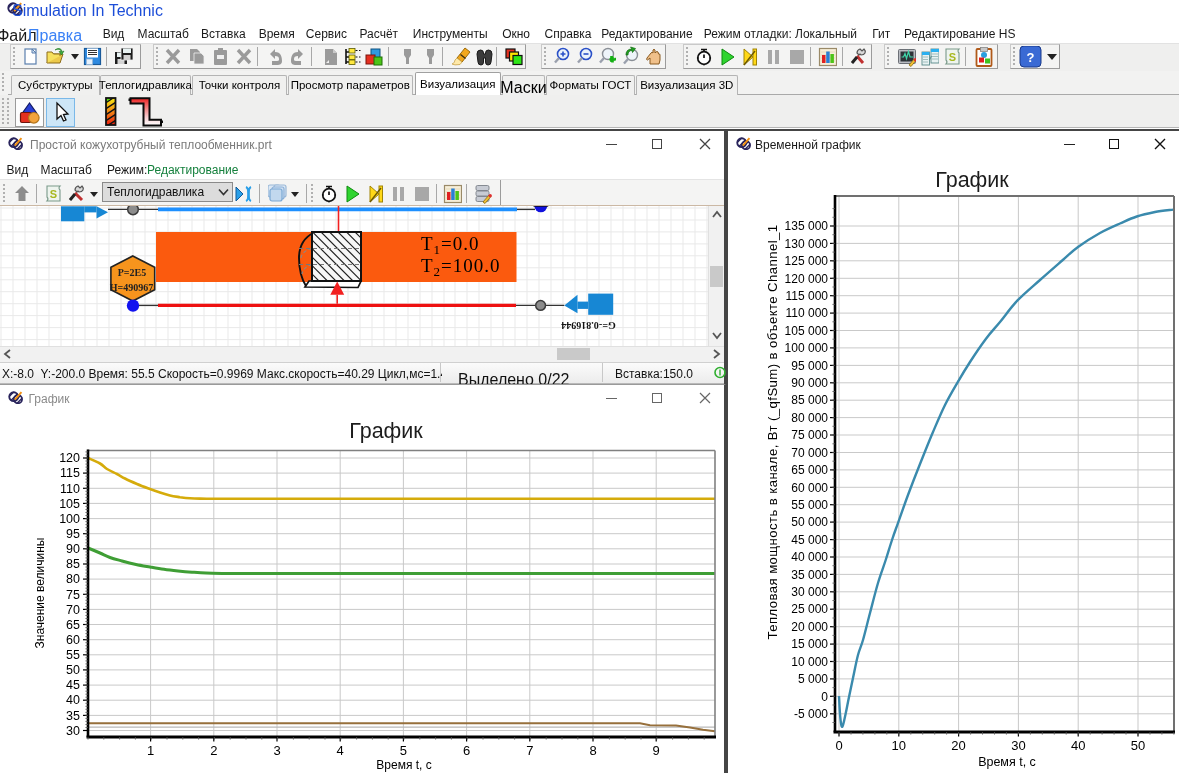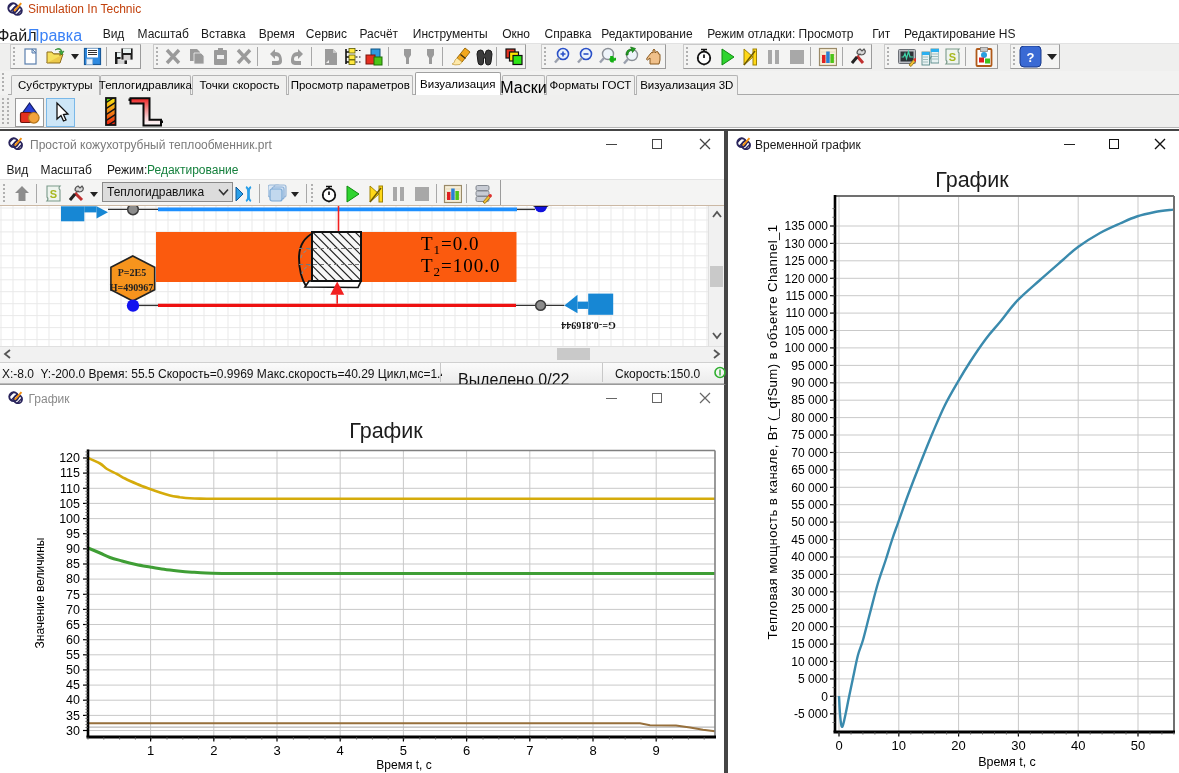--- a/index.html
+++ b/index.html
@@ -15,34 +15,34 @@
         </clipPath>
       </defs>
     <circle cx="6" cy="6" r="4.7" fill="none" stroke="#29245c" stroke-width="1.9"></circle>
     <circle cx="10.5" cy="8.6" r="4.3" fill="none" stroke="#29245c" stroke-width="1.9"></circle>
     <g clip-path="url(#lg0)">
         <path d="M-1,8 L8,-1 M1,12 L12,1 M3.5,14.5 L15,3 M6,16.5 L17,5.5 M9,18 L19,8" stroke="#29245c" stroke-width="1.5"></path>
       </g>
     <path d="M14.2,1.2 L7.2,9.2" stroke="#f29111" stroke-width="2"></path>
     </g>
   </svg>
-<div class="t" style="left:28px;top:2px;font-size:12px;color:#c2410c">Simulation In Technic</div>
+<div class="t" style="left:12px;top:2px;font-size:16px;color:#1d4ed8">Simulation In Technic</div>
 <div class="t" style="left:16.8px;top:27px;font-size:16px;color:#1a1a1a;transform:translateX(-50%)">Файл</div>
 <div class="t" style="left:55px;top:27px;font-size:16px;color:#3b82f6;transform:translateX(-50%)">Правка</div>
 <div class="t" style="left:113.5px;top:27px;font-size:12px;color:#1a1a1a;transform:translateX(-50%)">Вид</div>
 <div class="t" style="left:163.2px;top:27px;font-size:12px;color:#1a1a1a;transform:translateX(-50%)">Масштаб</div>
 <div class="t" style="left:223.3px;top:27px;font-size:12px;color:#1a1a1a;transform:translateX(-50%)">Вставка</div>
 <div class="t" style="left:276.7px;top:27px;font-size:12px;color:#1a1a1a;transform:translateX(-50%)">Время</div>
 <div class="t" style="left:326.4px;top:27px;font-size:12px;color:#1a1a1a;transform:translateX(-50%)">Сервис</div>
 <div class="t" style="left:378.8px;top:27px;font-size:12px;color:#1a1a1a;transform:translateX(-50%)">Расчёт</div>
 <div class="t" style="left:450.2px;top:27px;font-size:12px;color:#1a1a1a;transform:translateX(-50%)">Инструменты</div>
 <div class="t" style="left:516.1px;top:27px;font-size:12px;color:#1a1a1a;transform:translateX(-50%)">Окно</div>
 <div class="t" style="left:568px;top:27px;font-size:12px;color:#1a1a1a;transform:translateX(-50%)">Справка</div>
 <div class="t" style="left:646.9px;top:27px;font-size:12px;color:#1a1a1a;transform:translateX(-50%)">Редактирование</div>
-<div class="t" style="left:780.4px;top:27px;font-size:12px;color:#1a1a1a;transform:translateX(-50%)">Режим отладки: Просмотр</div>
+<div class="t" style="left:780.4px;top:27px;font-size:12px;color:#1a1a1a;transform:translateX(-50%)">Режим отладки: Локальный</div>
 <div class="t" style="left:881.2px;top:27px;font-size:12px;color:#1a1a1a;transform:translateX(-50%)">Гит</div>
 <div class="t" style="left:959.8px;top:27px;font-size:12px;color:#1a1a1a;transform:translateX(-50%)">Редактирование HS</div>
 <div class="abs" style="left:0;top:43px;width:1179px;height:28px;background:#efefee;border-top:1px solid #e2e2e2"></div>
 <div style="position:absolute;left:10px;top:44px;width:131px;height:25px;background:#f4f4f3;border:1px solid #c9c9c9;border-right-color:#9b9b9b;border-bottom-color:#9b9b9b"></div>
 <div style="position:absolute;left:153px;top:44px;width:373px;height:25px;background:#f4f4f3;border:1px solid #c9c9c9;border-right-color:#9b9b9b;border-bottom-color:#9b9b9b"></div>
 <div style="position:absolute;left:541px;top:44px;width:125px;height:25px;background:#f4f4f3;border:1px solid #c9c9c9;border-right-color:#9b9b9b;border-bottom-color:#9b9b9b"></div>
 <div style="position:absolute;left:683px;top:44px;width:189px;height:25px;background:#f4f4f3;border:1px solid #c9c9c9;border-right-color:#9b9b9b;border-bottom-color:#9b9b9b"></div>
 <div style="position:absolute;left:884px;top:44px;width:114px;height:25px;background:#f4f4f3;border:1px solid #c9c9c9;border-right-color:#9b9b9b;border-bottom-color:#9b9b9b"></div>
 <div style="position:absolute;left:1010px;top:44px;width:50px;height:25px;background:#f4f4f3;border:1px solid #c9c9c9;border-right-color:#9b9b9b;border-bottom-color:#9b9b9b"></div>
 <div style="position:absolute;left:13px;top:47px;width:2px;height:19px;background-image:repeating-linear-gradient(#b0b0b0 0 2px,transparent 2px 4px)"></div>
@@ -232,21 +232,21 @@
 <svg style="position:absolute;left:1046px;top:52px" width="12" height="9" viewBox="0 0 12 9">
     <polygon points="1,2 11,2 6,8" fill="#222"></polygon>
   </svg>
 <div class="abs" style="left:0;top:71px;width:1179px;height:24px;background:#f2f2f1"></div>
 <div class="abs" style="left:0;top:94px;width:1179px;height:1px;background:#a9a9a9"></div>
 <div class="abs" style="left:11px;top:74.5px;width:88.6px;height:20.5px;background:#f0f0ef;border:1px solid #b4b4b4;border-bottom:none;border-radius:2px 2px 0 0"></div>
 <div class="t" style="left:55.3px;top:78.5px;transform:translateX(-50%);font-size:11.5px;color:#000">Субструктуры</div>
 <div class="abs" style="left:99.6px;top:74.5px;width:91.4px;height:20.5px;background:#f0f0ef;border:1px solid #b4b4b4;border-bottom:none;border-radius:2px 2px 0 0"></div>
 <div class="t" style="left:145.3px;top:78.5px;transform:translateX(-50%);font-size:11.5px;color:#000">Теплогидравлика</div>
 <div class="abs" style="left:192px;top:74.5px;width:95px;height:20.5px;background:#f0f0ef;border:1px solid #b4b4b4;border-bottom:none;border-radius:2px 2px 0 0"></div>
-<div class="t" style="left:239.5px;top:78.5px;transform:translateX(-50%);font-size:11.5px;color:#000">Точки скорость</div>
+<div class="t" style="left:239.5px;top:78.5px;transform:translateX(-50%);font-size:11.5px;color:#000">Точки контроля</div>
 <div class="abs" style="left:287.5px;top:74.5px;width:125.5px;height:20.5px;background:#f0f0ef;border:1px solid #b4b4b4;border-bottom:none;border-radius:2px 2px 0 0"></div>
 <div class="t" style="left:350.25px;top:78.5px;transform:translateX(-50%);font-size:11.5px;color:#000">Просмотр параметров</div>
 <div class="abs" style="left:414.5px;top:72px;width:86.5px;height:23px;background:#fff;border:1px solid #a0a0a0;border-bottom:none;border-radius:2px 2px 0 0;z-index:3"></div>
 <div class="t" style="left:457.75px;top:78px;transform:translateX(-50%);font-size:11.5px;color:#000;z-index:4">Визуализация</div>
 <div class="abs" style="left:502px;top:74.5px;width:43px;height:20.5px;background:#f0f0ef;border:1px solid #b4b4b4;border-bottom:none;border-radius:2px 2px 0 0"></div>
 <div class="t" style="left:523.5px;top:78.5px;transform:translateX(-50%);font-size:16px;color:#000">Маски</div>
 <div class="abs" style="left:546px;top:74.5px;width:89px;height:20.5px;background:#f0f0ef;border:1px solid #b4b4b4;border-bottom:none;border-radius:2px 2px 0 0"></div>
 <div class="t" style="left:590.5px;top:78.5px;transform:translateX(-50%);font-size:11.5px;color:#000">Форматы ГОСТ</div>
 <div class="abs" style="left:636px;top:74.5px;width:101.5px;height:20.5px;background:#f0f0ef;border:1px solid #b4b4b4;border-bottom:none;border-radius:2px 2px 0 0"></div>
 <div class="t" style="left:686.75px;top:78.5px;transform:translateX(-50%);font-size:11.5px;color:#000">Визуализация 3D</div>
@@ -454,21 +454,21 @@
   </svg>
 <svg style="position:absolute;left:712px;top:349px" width="9" height="10" viewBox="0 0 9 10">
     <path d="M2,1 L7,5 L2,9" fill="none" stroke="#555" stroke-width="1.8"></path>
   </svg>
 <div class="abs" style="left:557px;top:347.5px;width:33px;height:12.5px;background:#c9c9c9"></div>
 <div class="abs" style="left:0;top:362px;width:724px;height:21.5px;background:linear-gradient(#fbfbfb,#ececec);border-top:1px solid #d0d0d0;border-bottom:1px solid #b9b9b9"></div>
 <div class="abs" style="left:440px;top:363px;width:1px;height:19px;background:#c8c8c8"></div>
 <div class="abs" style="left:602px;top:363px;width:1px;height:19px;background:#c8c8c8"></div>
 <div class="t" style="left:2px;top:367px;font-size:12px;color:#111;width:440px;overflow:hidden">X:-8.0&nbsp; Y:-200.0 Время: 55.5 Скорость=0.9969 Макс.скорость=40.29 Цикл,мс=1.47</div>
 <div class="t" style="left:458px;top:371px;font-size:16px;color:#111">Выделено 0/22</div>
-<div class="t" style="left:615px;top:367px;font-size:12px;color:#111">Скорость:150.0</div>
+<div class="t" style="left:615px;top:367px;font-size:12px;color:#111">Вставка:150.0</div>
 <svg style="position:absolute;left:714px;top:366px" width="12" height="13" viewBox="0 0 12 13">
     <circle cx="6" cy="6.5" r="5" fill="none" stroke="#2faf2f" stroke-width="1.6"></circle>
     <path d="M6,3.5 v6" stroke="#2faf2f" stroke-width="1.4"></path>
   </svg>
 <div class="abs" style="left:0;top:384px;width:726px;height:389px;background:#fff;border-top:1px solid #9a9a9a;border-right:2.5px solid #454545"></div>
 <svg style="position:absolute;left:8px;top:391px" width="15.2" height="13.299999999999999" viewBox="0 0 15.2 13.299999999999999">
     <g transform="scale(0.95)">
     <defs>
         <clipPath id="lg2">
           <circle cx="6" cy="6" r="5.1"></circle>

